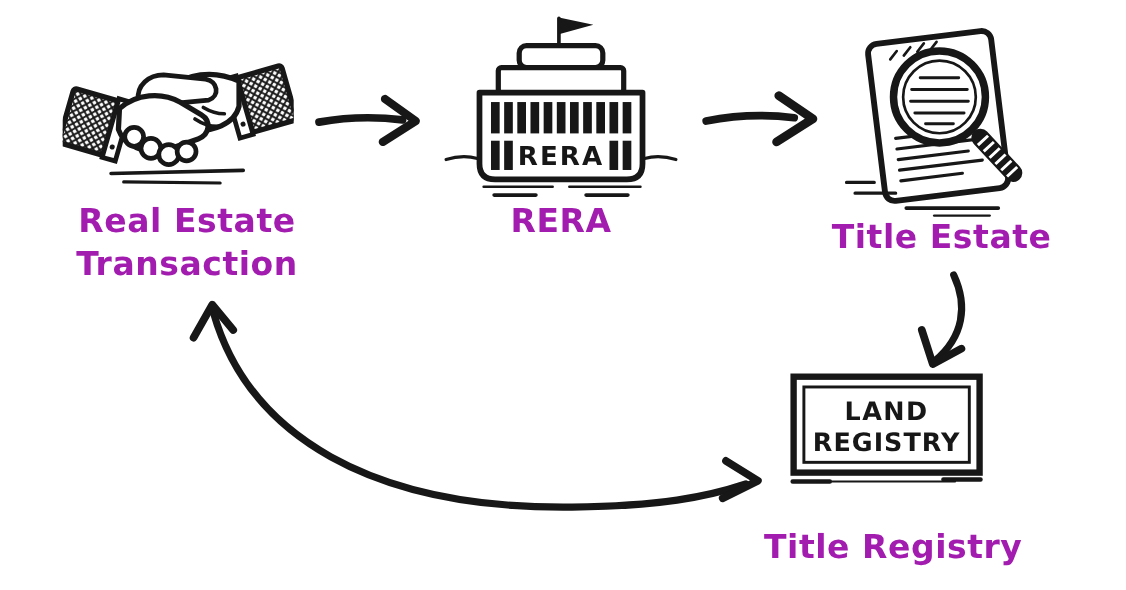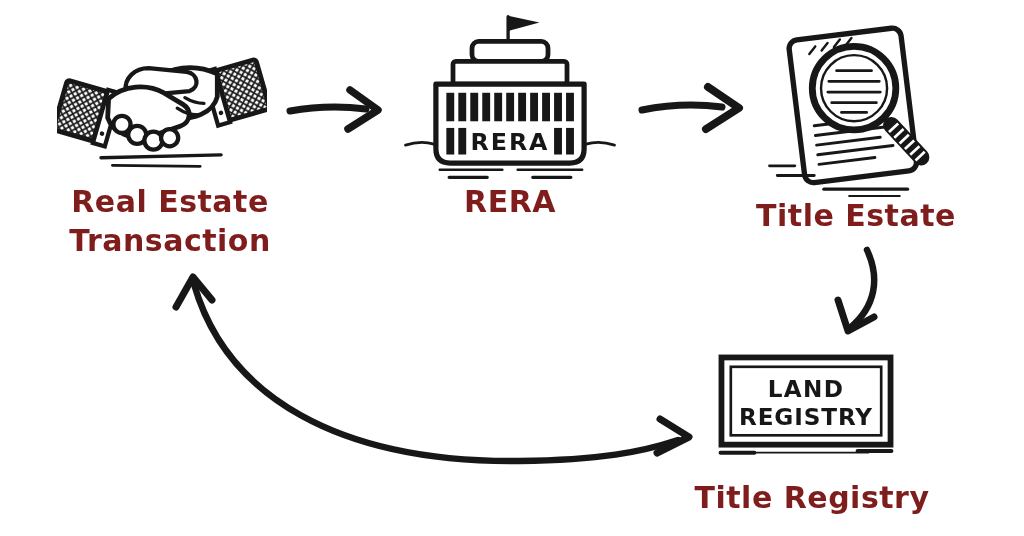--- a/index.html
+++ b/index.html
@@ -19,21 +19,21 @@
     pointer-events: none;
   }
   .node-icon { position: absolute; }
   .node-label {
     position: absolute;
     text-align: center;
     font-weight: bold;
     font-size: 30px;
     line-height: 39px;
     letter-spacing: 0.5px;
-    color: #7f1d1d;
+    color: #a21caf;
     white-space: nowrap;
   }
   svg text {
     font-family: "DejaVu Sans", "Liberation Sans", sans-serif;
     font-weight: bold;
     fill: #171717;
   }
 </style>
 </head>
 <body>
@@ -157,21 +157,21 @@
         <path d="M16 150 H42 M24 160 H62" stroke-width="3"></path>
         <path d="M72 174 H158" stroke-width="3.5"></path>
         <path d="M98 181 H150" stroke-width="2.2"></path>
       </g>
     </svg>
   </div>
   <div class="node-label" style="left:734px; top:196px; width:244px;">
     <div>Title Estate</div>
   </div>
 
-  <div class="node-icon" style="left:717px; top:353px; width:178px; height:105px;">
+  <div class="node-icon" style="left:717px; top:338px; width:178px; height:105px;">
     <svg viewBox="0 0 200 118" width="178" height="105">
       <rect x="5" y="5" width="190" height="98" fill="#fff" stroke="#171717" stroke-width="6.5"></rect>
       <rect x="15.5" y="15.5" width="169" height="77" fill="none" stroke="#171717" stroke-width="3"></rect>
       <text x="100" y="49" text-anchor="middle" font-size="26" letter-spacing="1.5">LAND</text>
       <text x="100" y="81" text-anchor="middle" font-size="26" letter-spacing="1">REGISTRY</text>
       <g stroke="#171717" stroke-linecap="round">
         <path d="M4 112 H42 M158 110 H196" stroke-width="4.5"></path>
         <path d="M30 112 H170" stroke-width="2"></path>
       </g>
     </svg>

